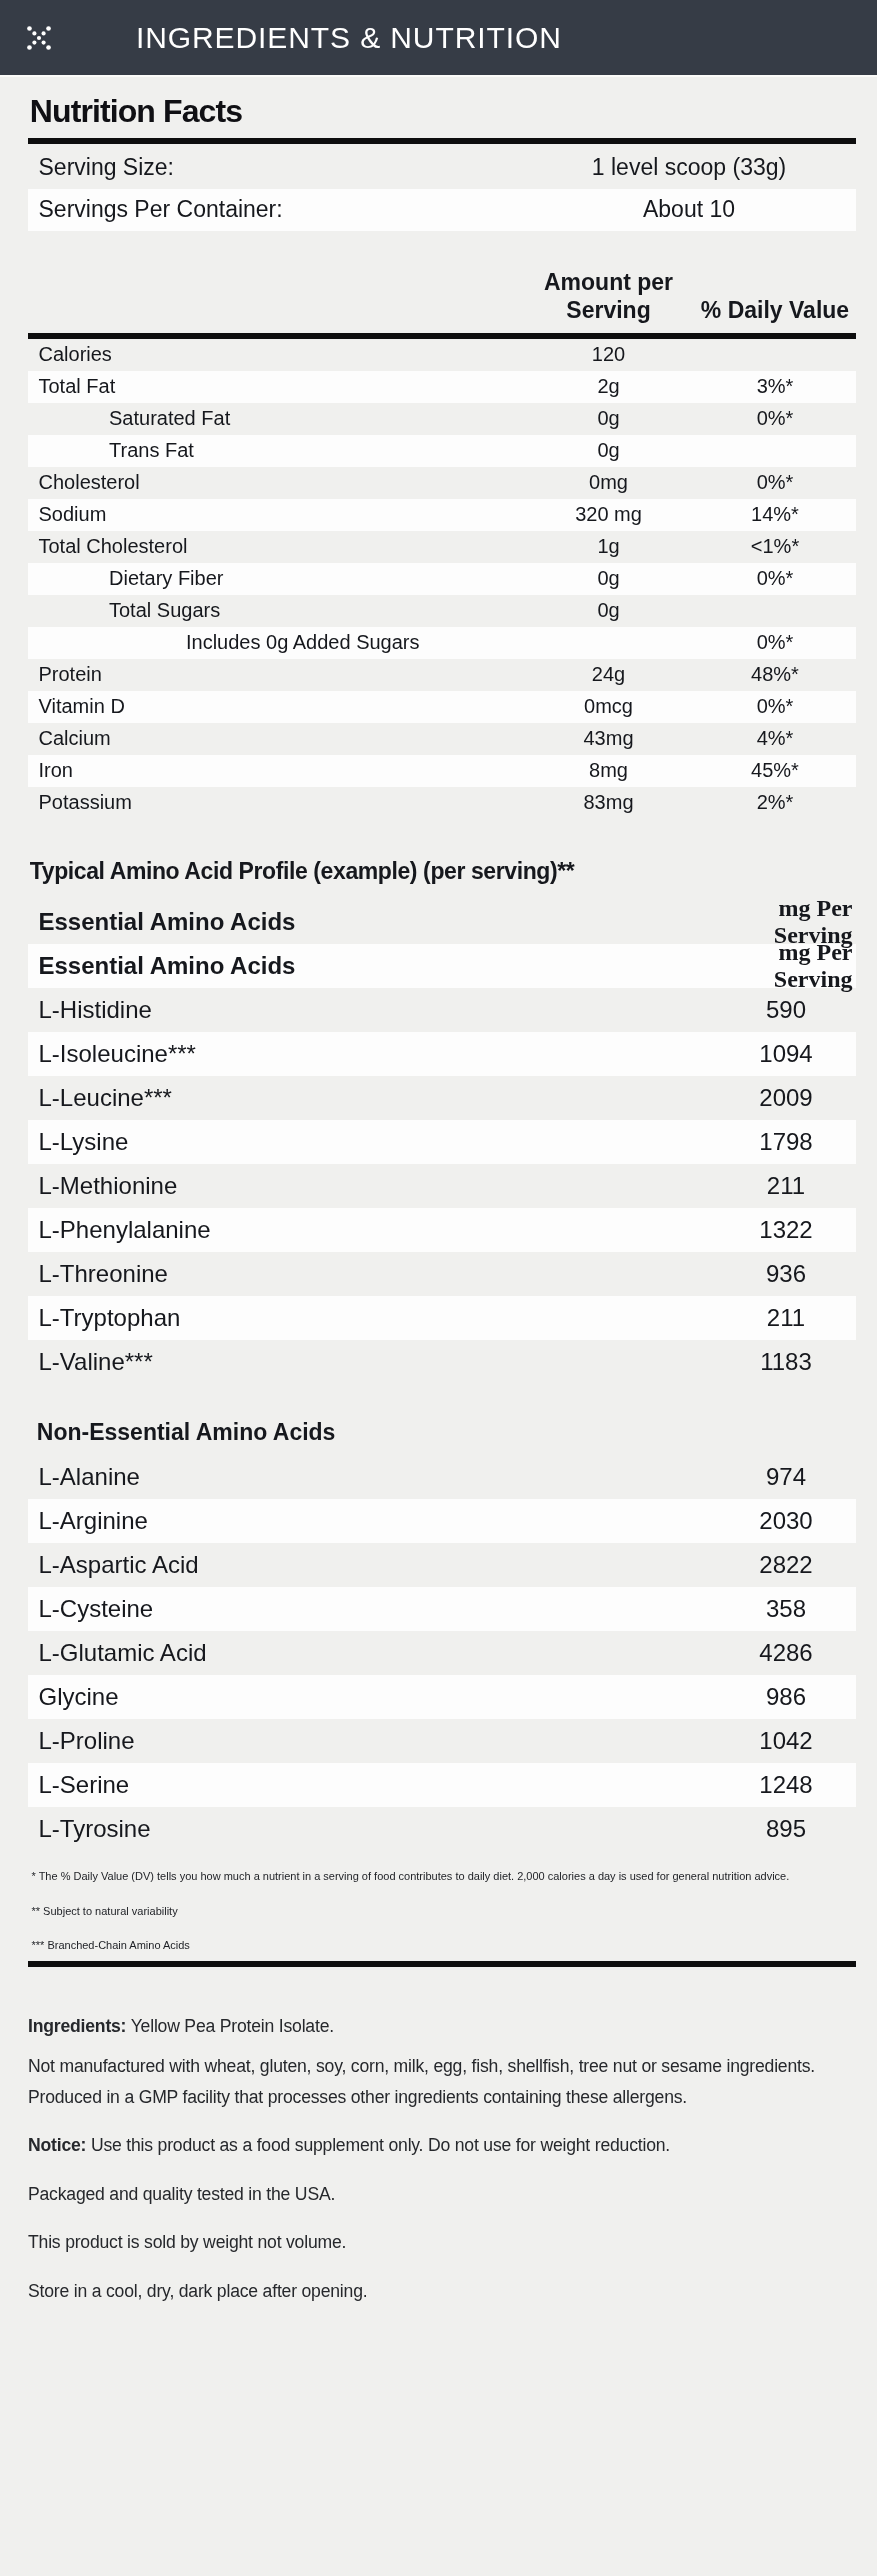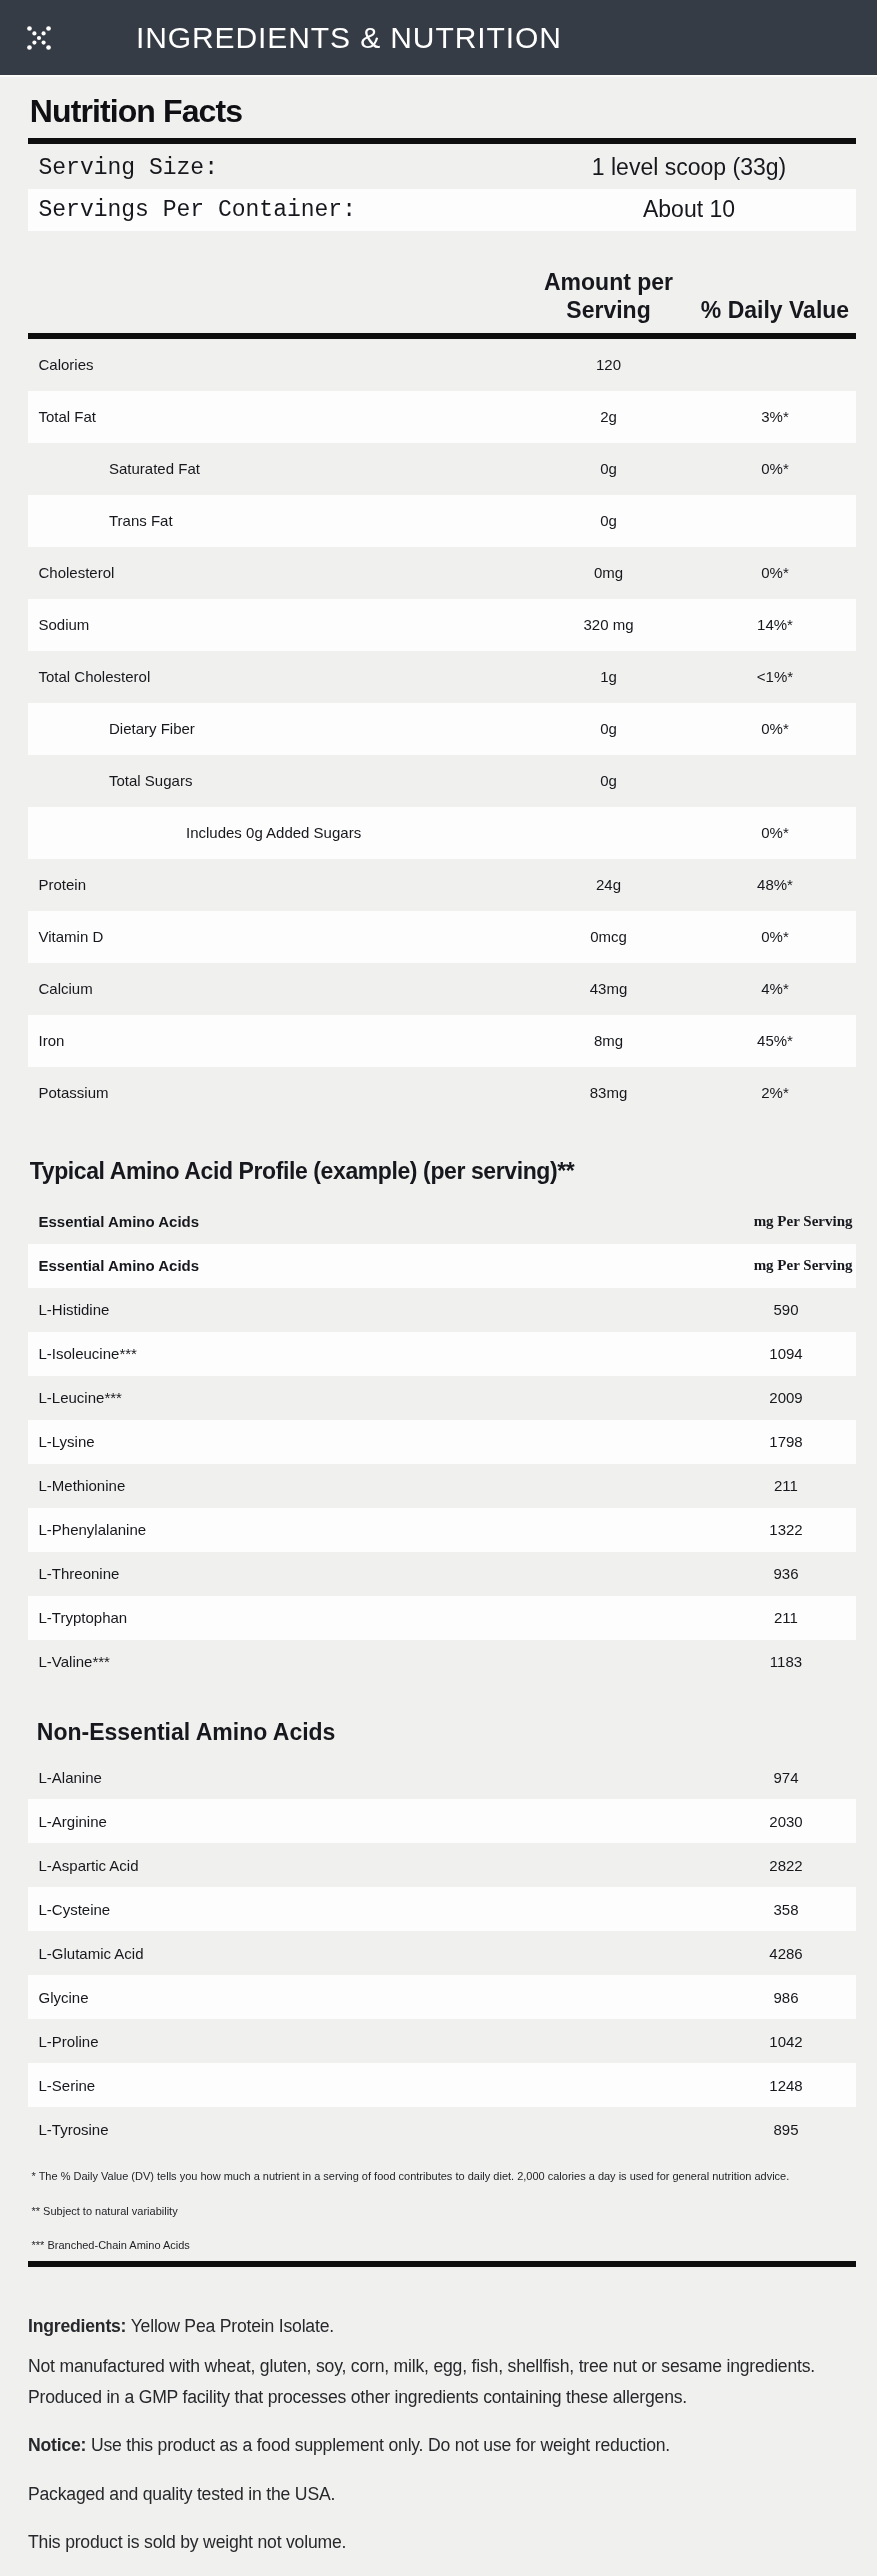--- a/index.html
+++ b/index.html
@@ -25,41 +25,41 @@
     margin:15px 0 0 1.8px;font-size:32px;font-weight:700;color:#101014;
     letter-spacing:-0.9px;line-height:39px;
   }
   .rule{height:6.1px;background:#0e0e0e;margin-top:7px;}
   .rule.mid{margin-top:0;}
   .rule.bottom{margin-top:5.3px;}
   
   .serving{margin-top:2.6px;}
   .srow{height:42px;display:flex;align-items:center;font-size:23px;}
   .srow.white{background:#fdfdfd;}
-  .srow .slabel{flex:1;padding-left:10.5px;font-family:Liberation Mono, monospace;}
+  .srow .slabel{flex:1;padding-left:10.5px;}
   .srow .svalue{width:334px;text-align:center;}
   
   .col-headers{
     display:flex;align-items:flex-end;margin-top:35px;height:67px;
     font-size:23px;font-weight:700;padding-bottom:8.8px;box-sizing:border-box;
   }
   .col-headers .sp{flex:1;}
   .col-amount{width:171px;text-align:center;line-height:28px;}
   .col-dv{width:162px;text-align:center;}
   
-  .nrow{height:52px;display:flex;align-items:center;font-size:15px;}
+  .nrow{height:32px;display:flex;align-items:center;font-size:20px;}
   .nrow.white{background:#fdfdfd;}
   .nrow .nname{flex:1;padding-left:10.5px;}
   .nrow .nname.ind1{padding-left:81px;}
   .nrow .nname.ind2{padding-left:158px;}
   .nrow .namount{width:171px;text-align:center;}
   .nrow .ndv{width:162px;text-align:center;}
   
   .amino-title{margin:39px 0 16px 1.8px;font-size:23px;font-weight:700;line-height:26px;letter-spacing:-0.4px;}
-  .arow{height:44px;display:flex;align-items:center;font-size:15px;}
+  .arow{height:44px;display:flex;align-items:center;font-size:24px;}
   .arow.white{background:#fdfdfd;}
   .arow .aname{flex:1;padding-left:10.5px;}
   .arow .avalue{width:140px;text-align:center;}
   .arow.head .aname,.arow.head .aunit{font-weight:700;}
   .arow .aunit{text-align:right;padding-right:3.5px;font-family:Liberation Serif, serif;}
   .ne-title{margin:35px 0 10.5px 8.8px;font-size:23px;font-weight:700;line-height:26px;}
   
   .footnotes{margin:14px 0 0 3.5px;width:825px;}
   .footnotes p{margin:12.3px 0 0;font-size:11px;line-height:22px;color:#1d1f24;}
   .footnotes p:first-child{margin-top:0;}

